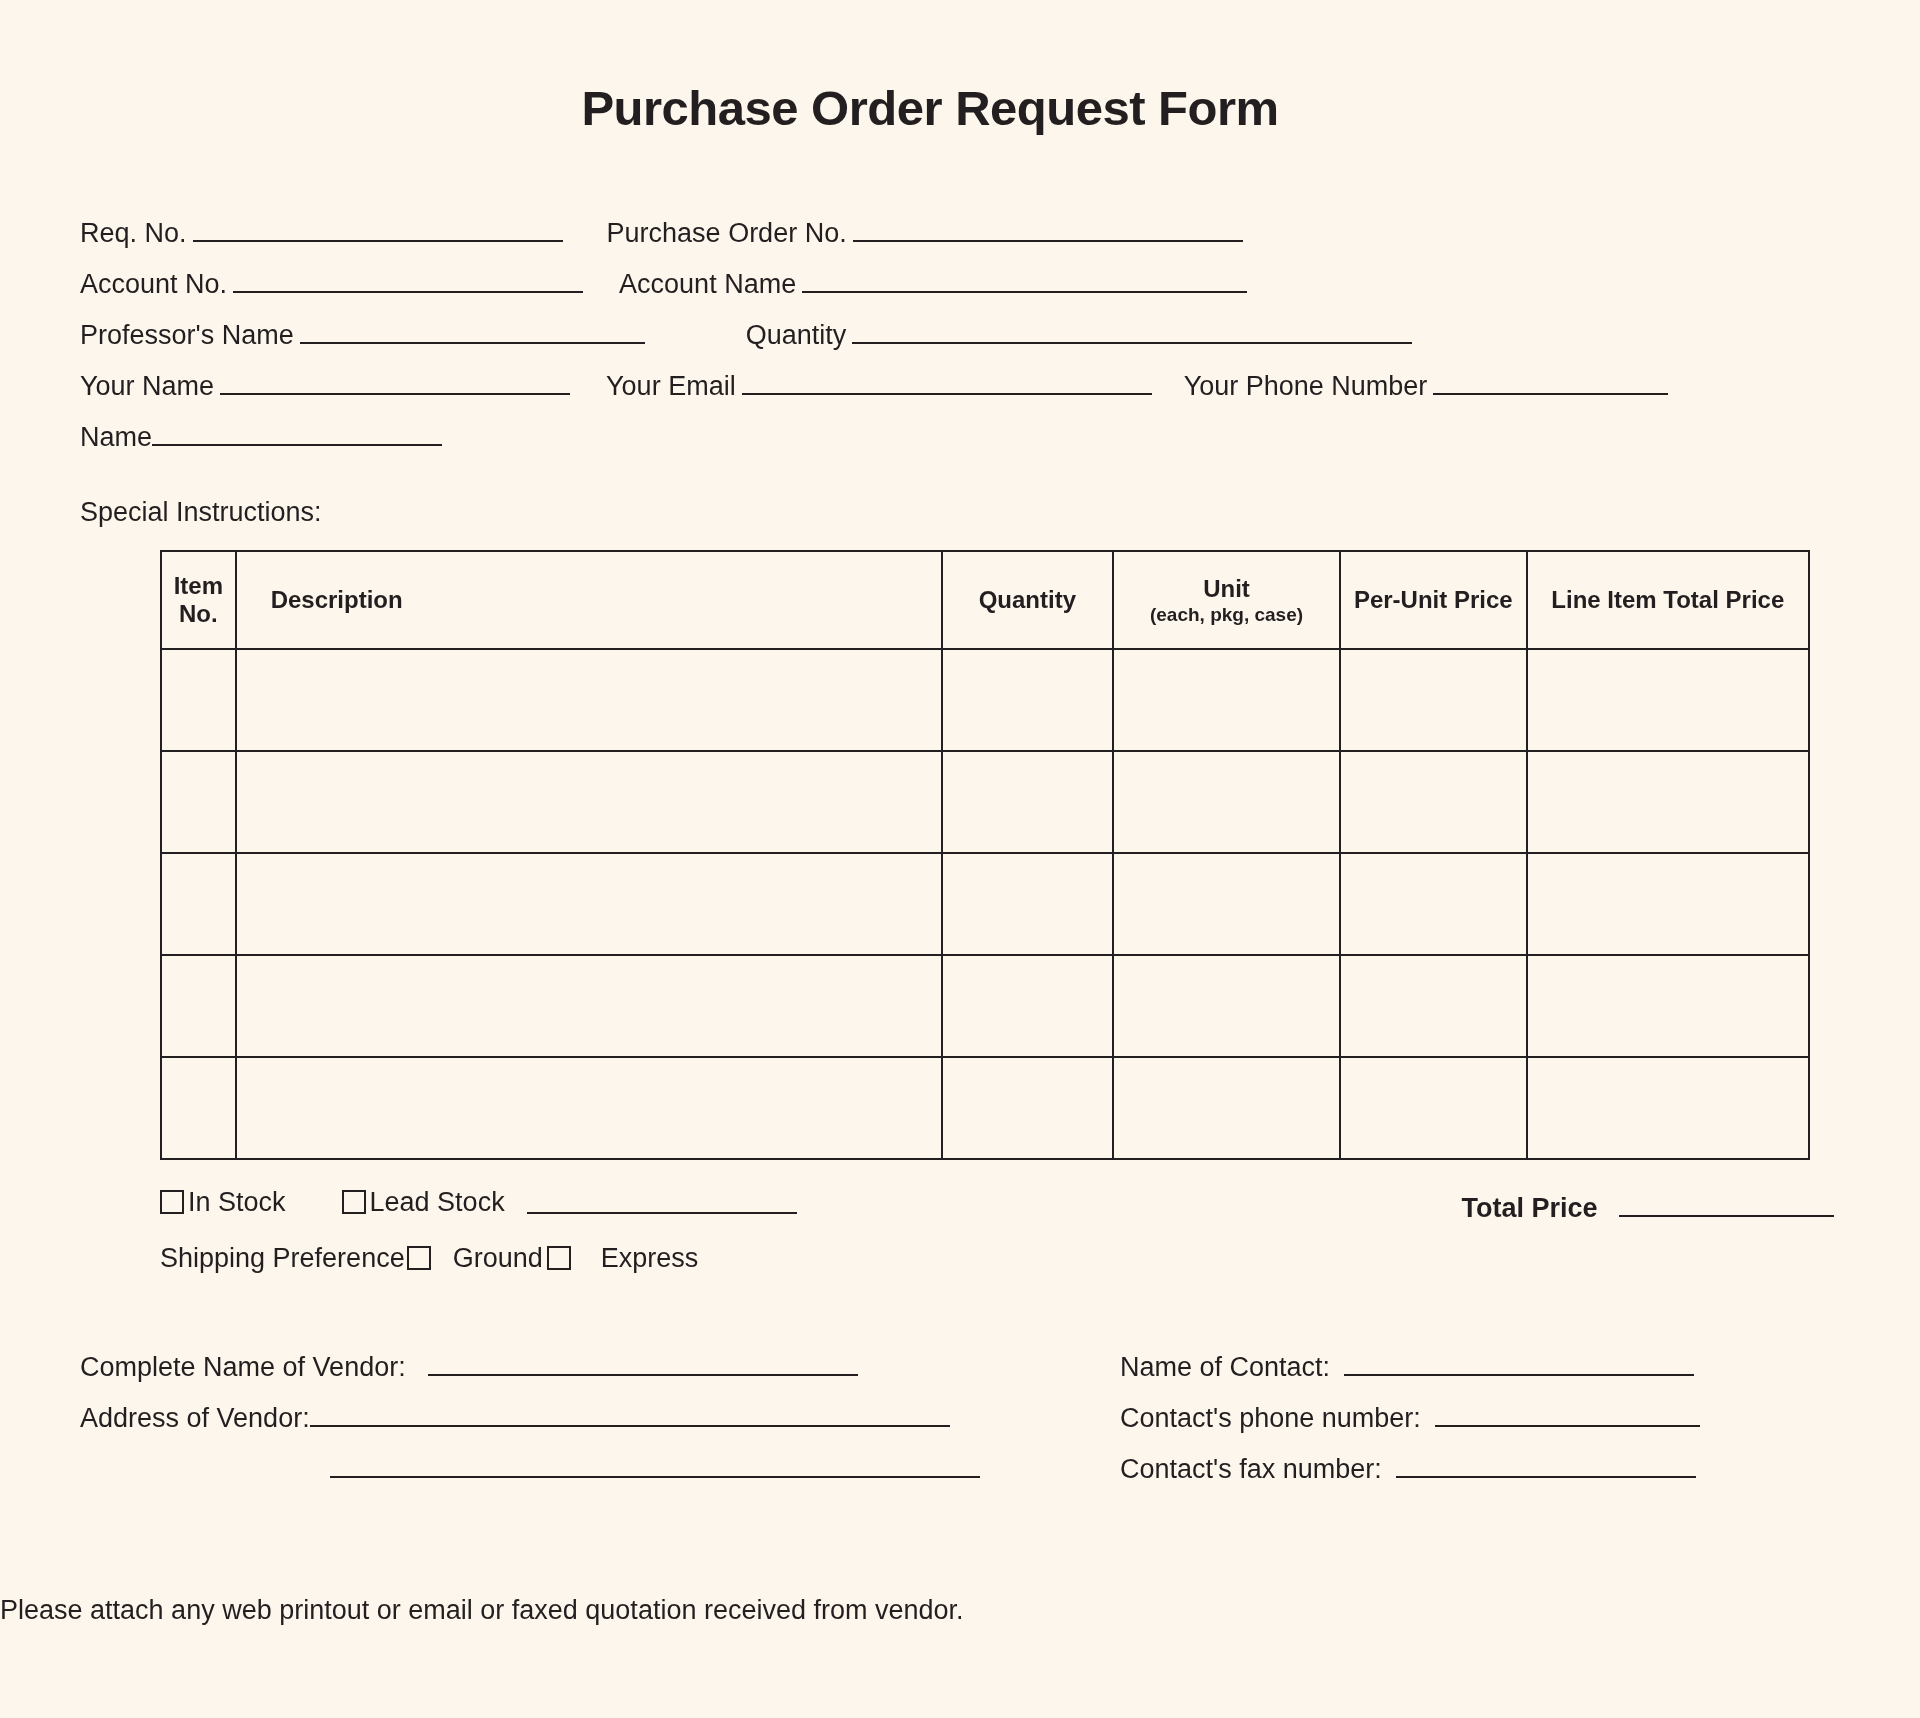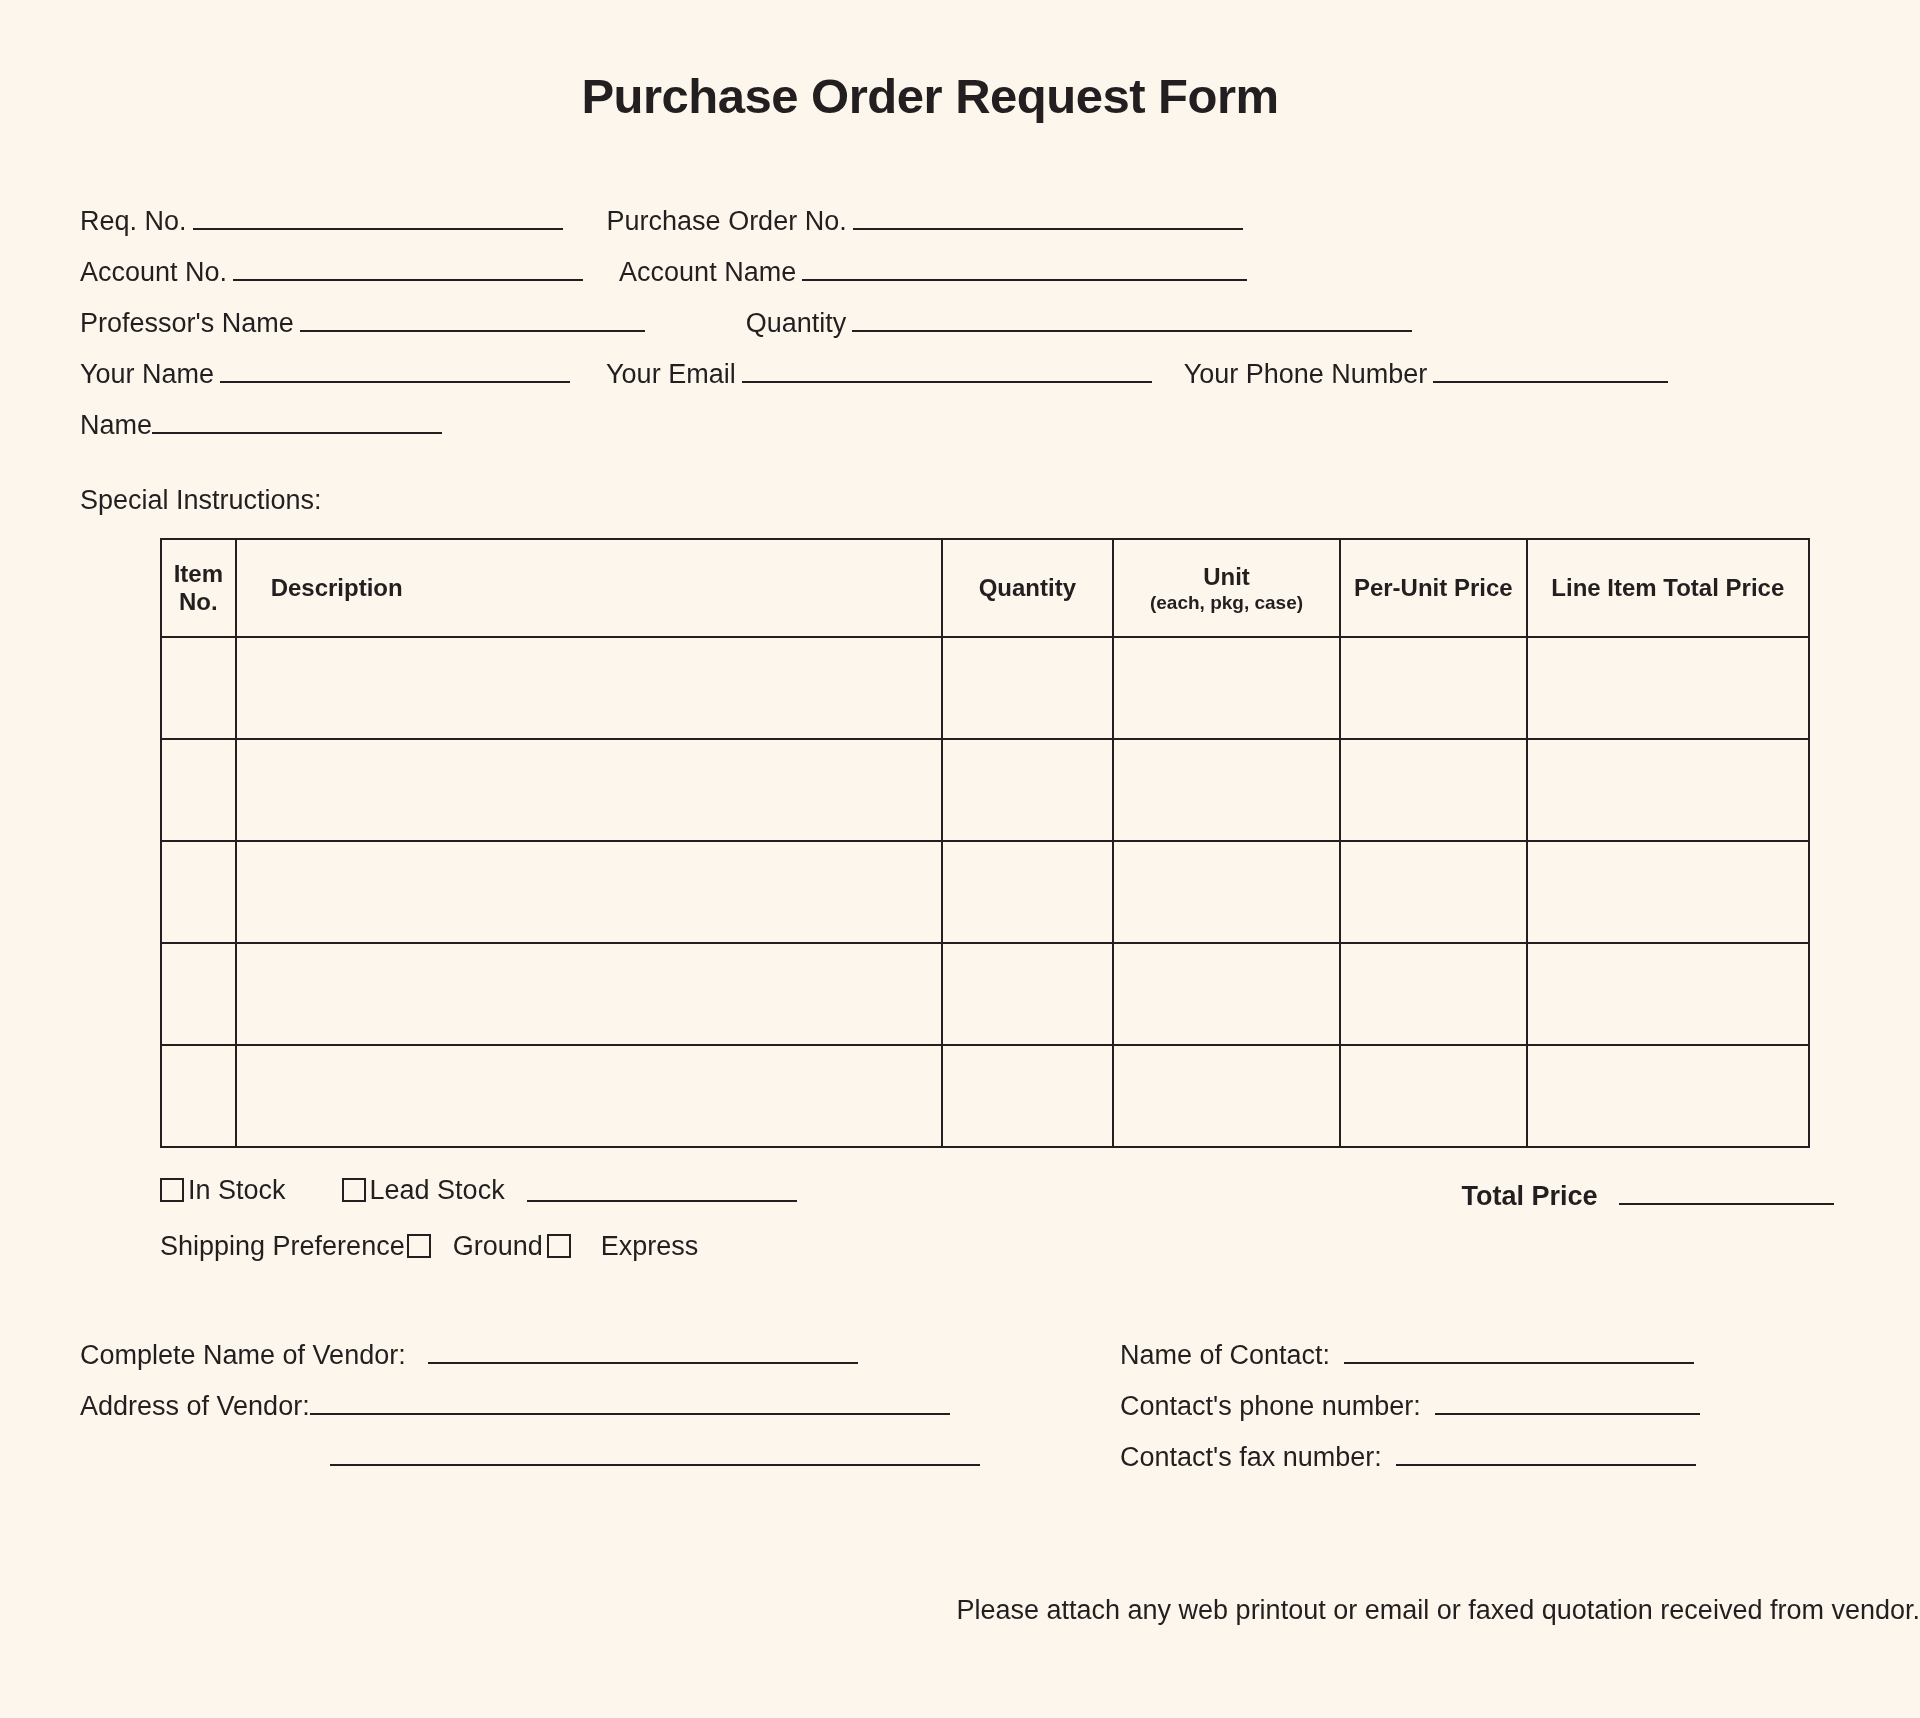--- a/index.html
+++ b/index.html
@@ -12,21 +12,21 @@
     background: #fdf6ec;
     font-family: "Liberation Sans", sans-serif;
     color: #231f20;
     overflow: hidden;
   }
   .page {
     position: relative;
     width: 1920px;
     height: 1718px;
     box-sizing: border-box;
-    padding: 0 80px;
+    padding: 12px 80px;
   }
   .title {
     text-align: center;
     font-size: 49px;
     font-weight: bold;
     letter-spacing: -0.5px;
     margin: 0;
     padding-top: 68px;
     padding-right: 60px;
     color: #231f20;
@@ -165,21 +165,21 @@
     white-space: nowrap;
     height: 51px;
   }
   .vline.indent { padding-left: 250px; }
 
   .footnote {
     position: absolute;
     left: 0;
     right: 0;
     top: 1595px;
-    text-align: right;
+    text-align: left;
     font-size: 27px;
   }
 </style>
 </head>
 <body>
 
 <div class="page">
 
   <h1 class="title">Purchase Order Request Form</h1>
 

